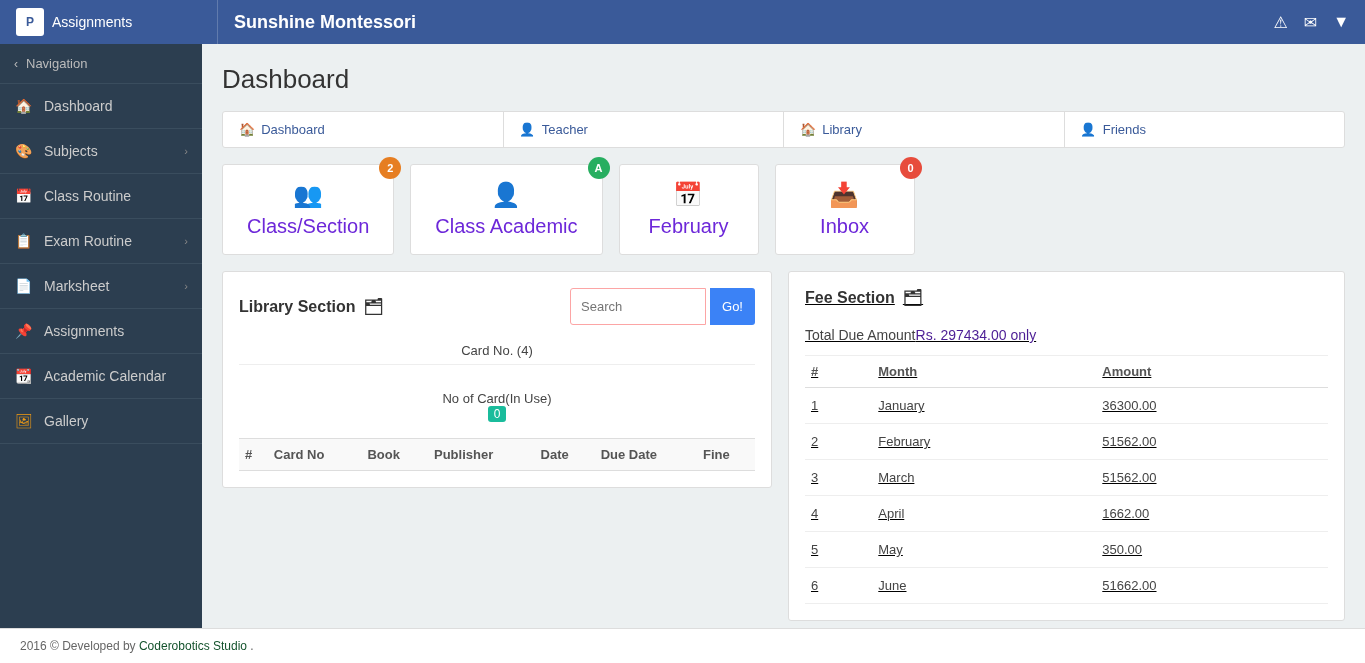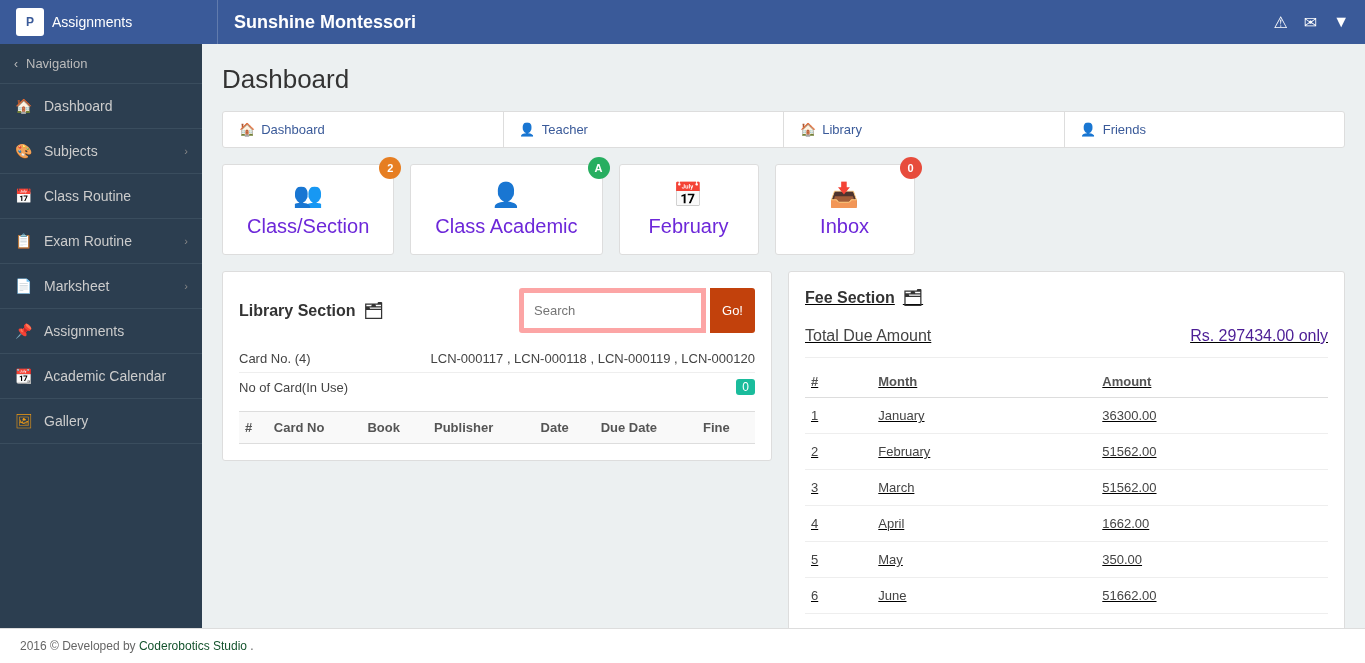--- a/index.html
+++ b/index.html
@@ -213,48 +213,49 @@
       color: #333;
       display: flex;
       align-items: flex-end;
       gap: 8px;
     }
     .section-search {
       display: flex;
       gap: 4px;
     }
     .search-input {
-      border: 5px solid #fca5a5;
+      border: 1px solid #fca5a5;
       border-radius: 3px 0 0 3px;
       padding: 10px 10px;
       font-size: 13px;
       outline: none;
-      width: 187px;
+      width: 136px;
     }
     .go-btn {
-      background: #c2410c;
+      background: #3b82f6;
       color: white;
       border: none;
       padding: 5px 12px;
       border-radius: 0 3px 3px 0;
       cursor: pointer;
       font-size: 13px;
     }
 
     
     .info-row {
       display: flex;
       align-items: center;
       justify-content: space-between;
       padding: 6px 0;
       font-size: 13px;
       color: #444;
       border-bottom: 1px solid #eee;
-    }
-    .info-row:last-of-type { border-bottom: none; }
+      flex-direction: column;
+    }
+    .info-row:last-of-type { border-bottom: none; margin-top: 20px; }
     .badge-small {
       background: #1abc9c;
       color: white;
       border-radius: 3px;
       padding: 1px 6px;
       font-size: 12px;
     }
 
     
     .data-table {
@@ -269,27 +270,26 @@
       padding: 8px 6px;
       text-align: left;
       color: #555;
       font-weight: 600;
       background: #f9f9f9;
     }
 
     
     .total-due {
       display: flex;
-      justify-content: space-between;
+      justify-content: flex-start;
       align-items: center;
       padding: 8px 0 12px;
-      font-size: 16px;
+      font-size: 14px;
       color: #444;
       border-bottom: 1px solid #eee;
-      margin-bottom: 8px;
     }
     .total-due .amount {
       color: #4c1d95;
       font-weight: 500;
     }
     .fee-table {
       width: 100%;
       border-collapse: collapse;
       font-size: 13px;
     }
@@ -431,21 +431,20 @@
               <span>Library Section</span>
               <span>🗂</span>
             </div>
             <div class="section-search">
               <input type="text" class="search-input" placeholder="Search" style="">
               <button class="go-btn">Go!</button>
             </div>
           </div>
           <div class="info-row">
             <span>Card No. (4)</span>
-            <span>LCN-000117 , LCN-000118 , LCN-000119 , LCN-000120</span>
           </div>
           <div class="info-row">
             <span>No of Card(In Use)</span>
             <span class="badge-small">0</span>
           </div>
           <table class="data-table">
             <thead>
               <tr>
                 <th>#</th>
                 <th>Card No</th>

